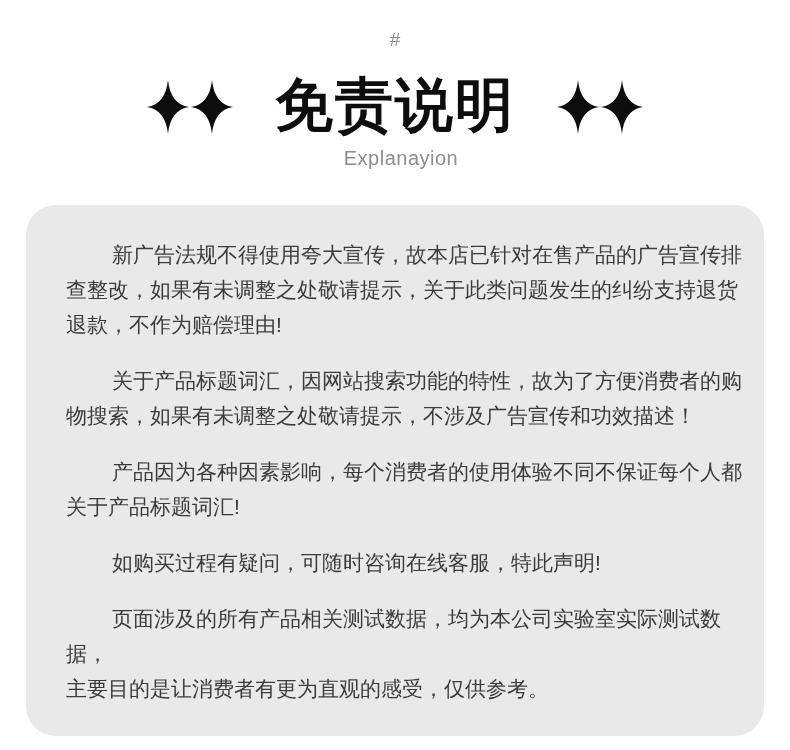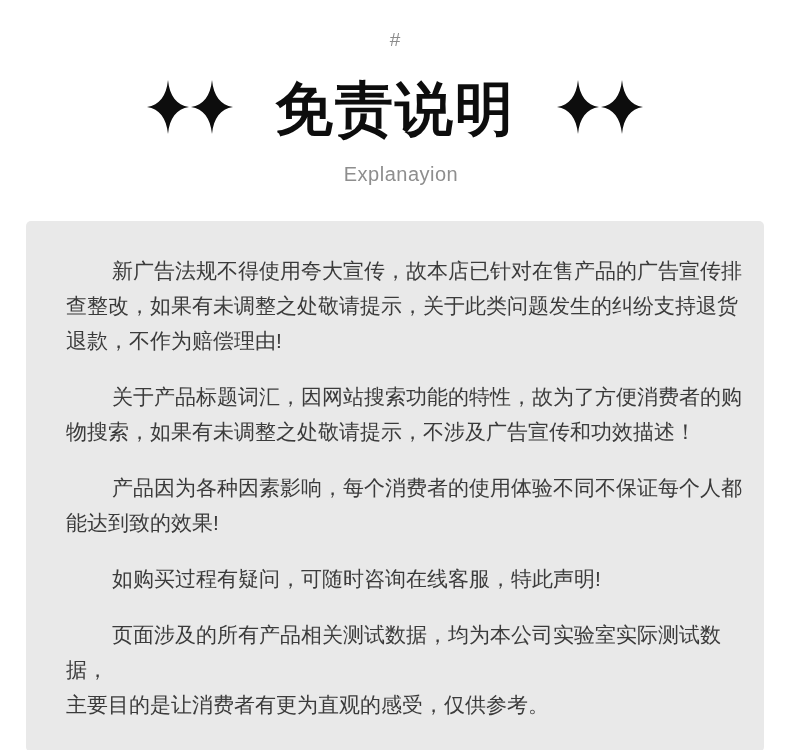--- a/index.html
+++ b/index.html
@@ -20,24 +20,24 @@
   }
   .hash {
     padding-top: 28px;
     text-align: center;
     font-size: 19px;
     line-height: 24px;
     color: #8b8b8b;
     font-weight: 400;
   }
   .title-row {
-    margin-top: 28px;
+    margin-top: 12px;
     height: 70px;
     display: flex;
-    align-items: flex-start;
+    align-items: flex-end;
     justify-content: center;
     gap: 42px;
   }
   .page-title {
     margin: 0;
     font-size: 58px;
     line-height: 1;
     font-weight: 900;
     letter-spacing: 2px;
     color: #0d0d0d;
@@ -57,21 +57,21 @@
     text-align: center;
     font-size: 20px;
     line-height: 24px;
     letter-spacing: 0.5px;
     color: #8e8e8e;
     margin-left: 12px;
   }
   .panel {
     margin: 35px 26px 0 26px;
     background: #e9e9e9;
-    border-radius: 5px;
+    border-radius: 30px;
     padding: 32px 16px 30px 40px;
     box-sizing: border-box;
   }
   .panel p {
     margin: 0 0 21px 0;
     font-size: 21px;
     line-height: 35px;
     color: #3b3b3b;
     white-space: pre-line;
     text-indent: 46px;
@@ -111,19 +111,19 @@
 
   <div class="subtitle">Explanayion</div>
 
   <div class="panel">
     <p>新广告法规不得使用夸大宣传，故本店已针对在售产品的广告宣传排
 查整改，如果有未调整之处敬请提示，关于此类问题发生的纠纷支持退货
 退款，不作为赔偿理由!</p>
     <p>关于产品标题词汇，因网站搜索功能的特性，故为了方便消费者的购
 物搜索，如果有未调整之处敬请提示，不涉及广告宣传和功效描述！</p>
     <p>产品因为各种因素影响，每个消费者的使用体验不同不保证每个人都
-能达到致的效果!</p>
+关于产品标题词汇!</p>
     <p>如购买过程有疑问，可随时咨询在线客服，特此声明!</p>
     <p>页面涉及的所有产品相关测试数据，均为本公司实验室实际测试数据，
 主要目的是让消费者有更为直观的感受，仅供参考。</p>
   </div>
 
 </div>
 
 </body></html>

